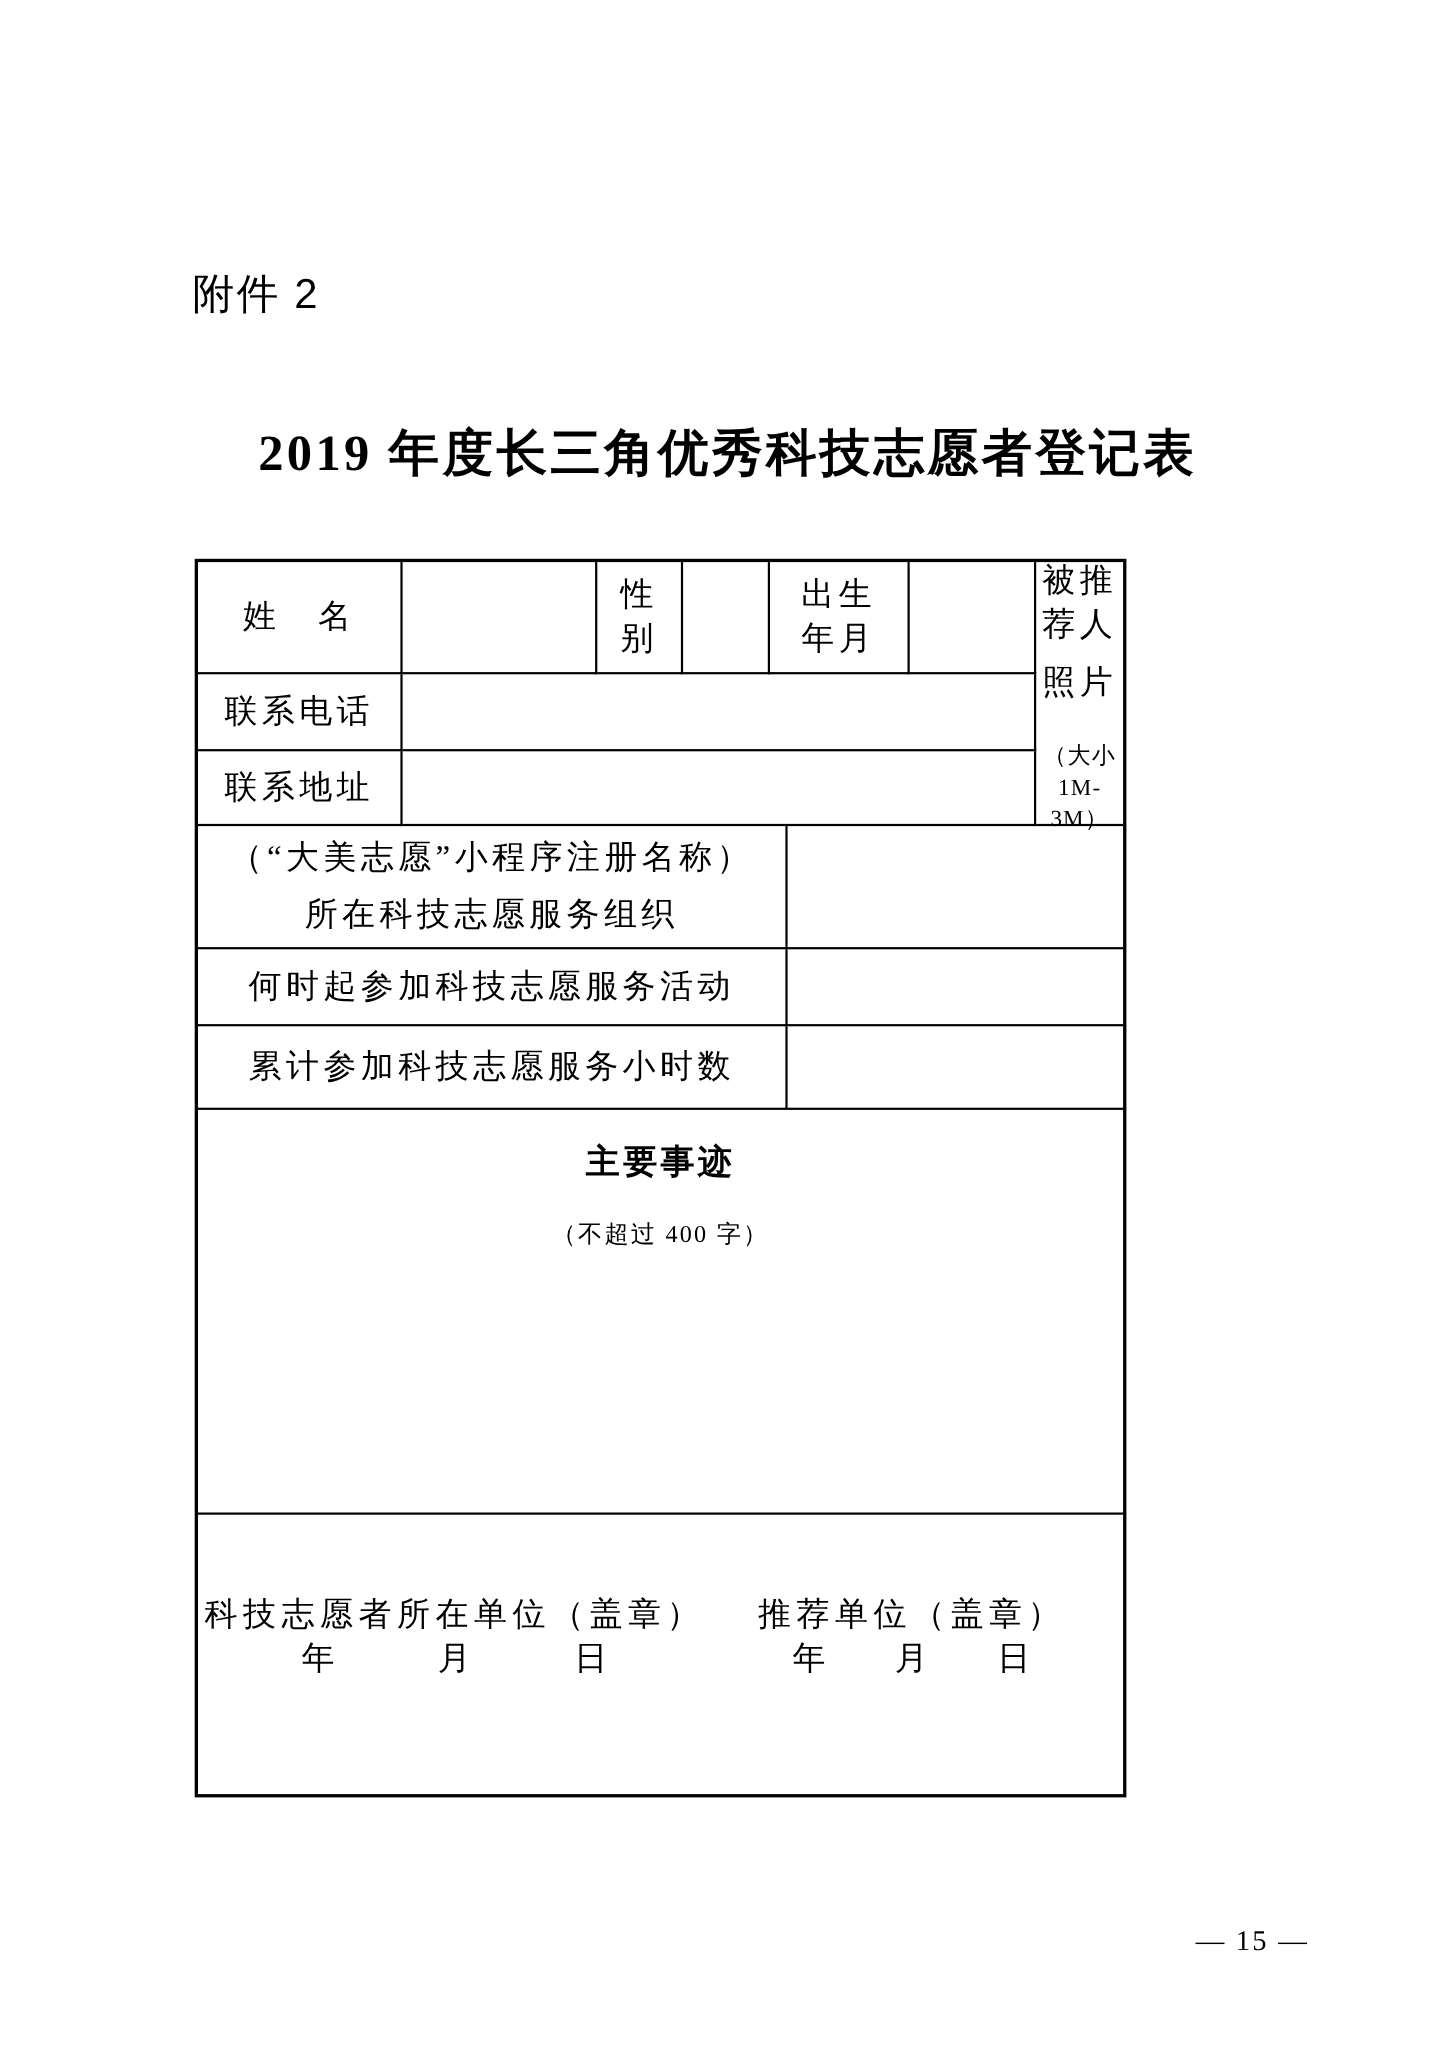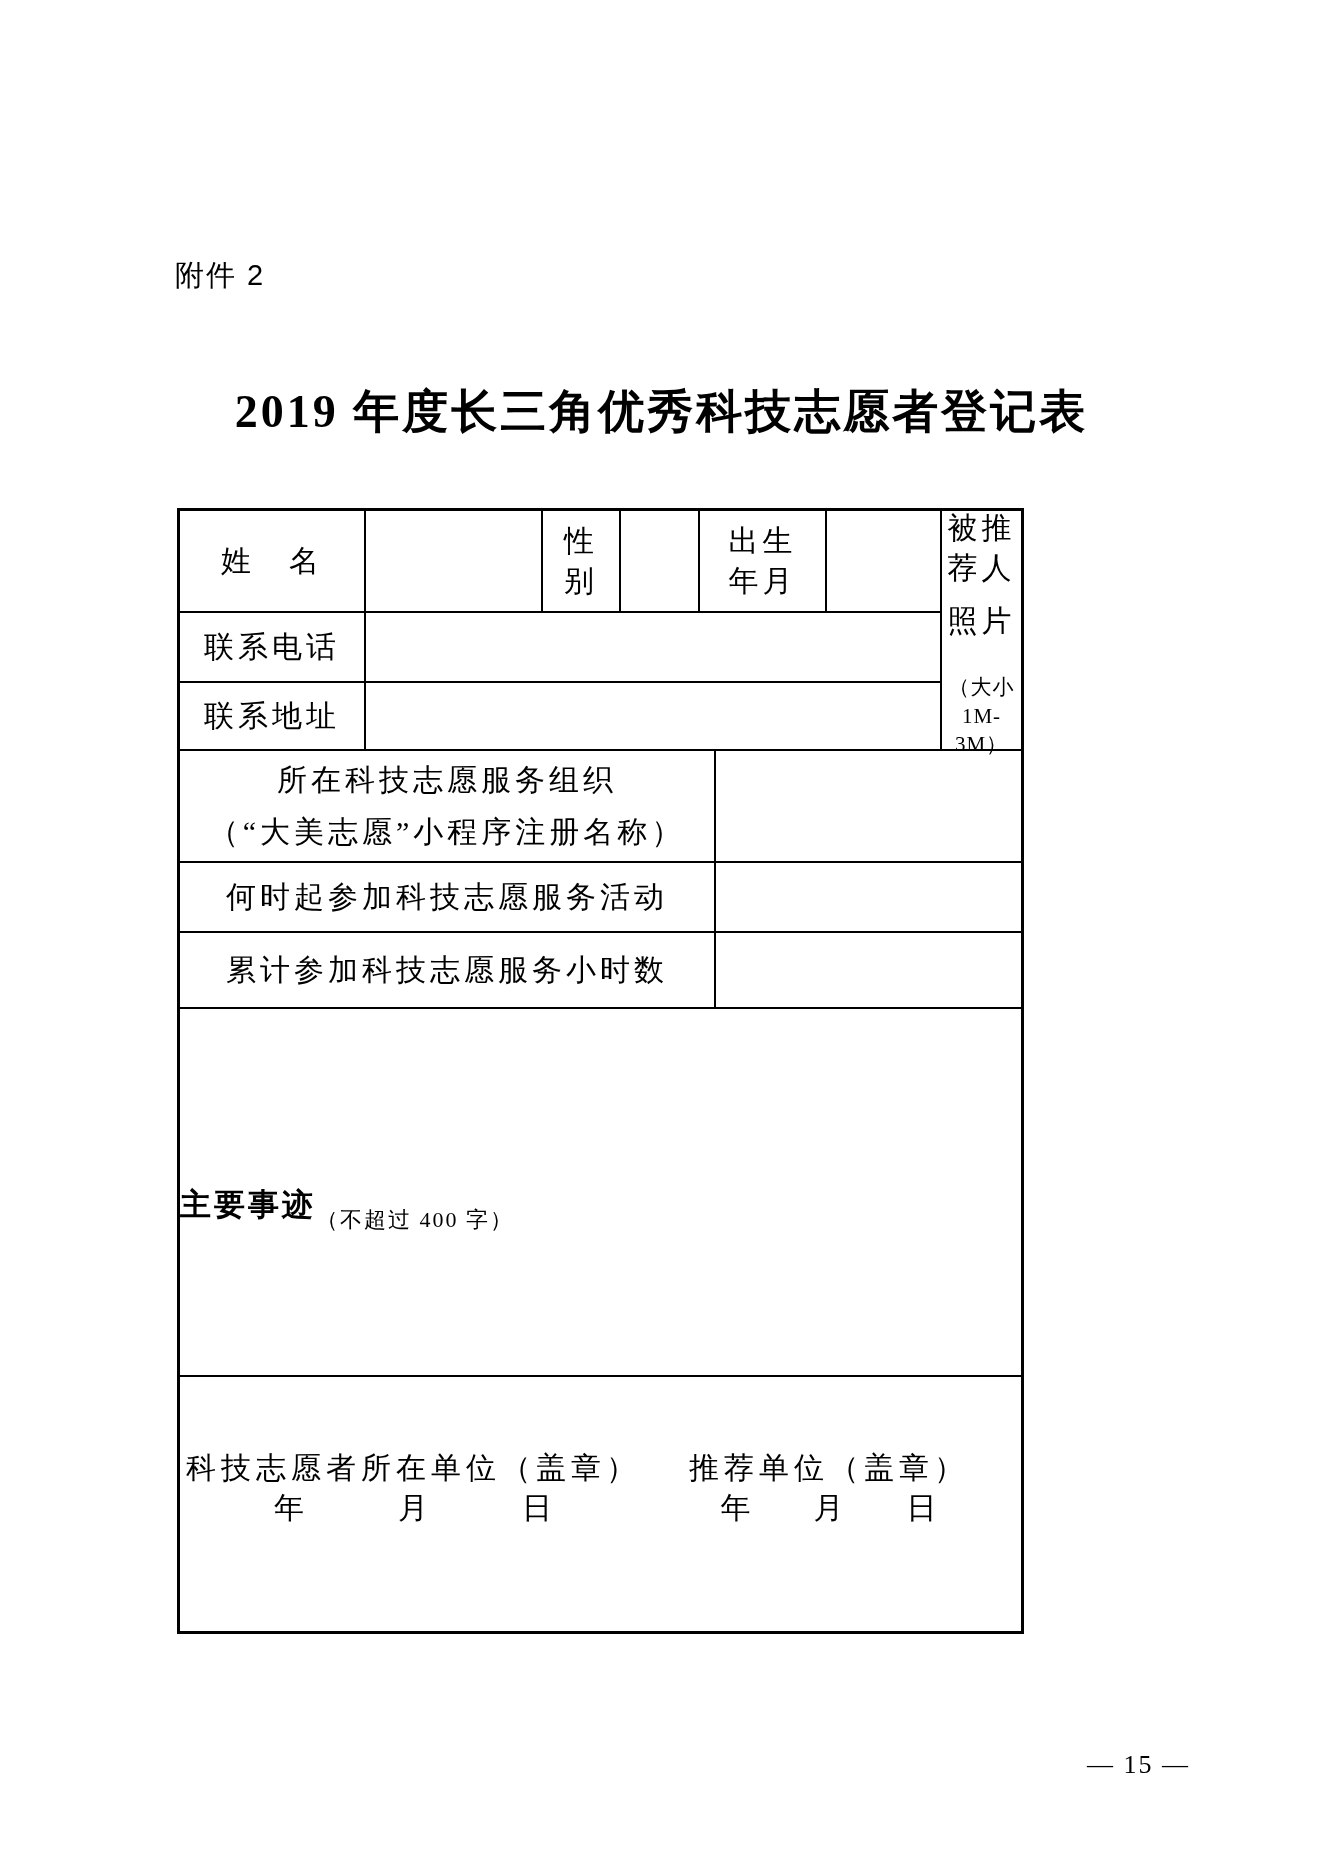--- a/index.html
+++ b/index.html
@@ -4,23 +4,23 @@
 <style>
   html,body{margin:0;padding:0;background:#ffffff;}
   .page{
     position:relative;
     width:1323px;height:1871px;
     background:#ffffff;color:#000;
     font-family:"Liberation Serif", serif;
     overflow:hidden;
   }
   .attachment{
-    position:absolute;left:175px;top:256px;
+    position:absolute;left:175px;top:242px;
     font-family:"Liberation Sans", sans-serif;
-    font-size:29px;font-weight:500;letter-spacing:2px;
+    font-size:38px;font-weight:500;letter-spacing:2px;
   }
   .doc-title{
     position:absolute;left:0;top:381px;width:100%;
     text-align:center;
     font-family:"Liberation Serif", serif;
     font-size:46px;font-weight:bold;letter-spacing:3px;
     white-space:nowrap;
   }
   .form-table{
     position:absolute;left:177px;top:508px;
@@ -41,21 +41,21 @@
     text-align:center;line-height:1.35;
   }
   .cell.noR{border-right:none;}
   .photo-cell{grid-column:7;grid-row:1 / span 3;border-right:none;}
   .photo-note{font-size:21px;letter-spacing:1px;margin-top:26px;}
   .photo-line{margin:6px 0;}
   .span5{grid-column:2 / span 5;}
   .org-line{line-height:1.75;}
   .secC{
     height:368px;box-sizing:border-box;border-bottom:2px solid #000;
-    display:flex;align-items:center;
+    display:flex;flex-direction:column;align-items:center;
     padding-top:26px;
   }
   .deeds-title{
     font-family:"Liberation Sans", sans-serif;
     font-size:31px;font-weight:bold;letter-spacing:3px;
   }
   .deeds-note{font-size:22px;letter-spacing:2px;margin-top:30px;}
   .secD{
     height:252px;box-sizing:border-box;
     display:flex;justify-content:space-between;
@@ -103,22 +103,22 @@
 
       <div class="cell">联系电话</div>
       <div class="cell span5"></div>
 
       <div class="cell">联系地址</div>
       <div class="cell span5"></div>
     </div>
 
     <div class="sec secB">
       <div class="cell">
+        <div class="org-line">（“大美志愿”小程序注册名称）</div>
         <div class="org-line">所在科技志愿服务组织</div>
-        <div class="org-line">（“大美志愿”小程序注册名称）</div>
       </div>
       <div class="cell noR"></div>
 
       <div class="cell">何时起参加科技志愿服务活动</div>
       <div class="cell noR"></div>
 
       <div class="cell">累计参加科技志愿服务小时数</div>
       <div class="cell noR"></div>
     </div>
 

